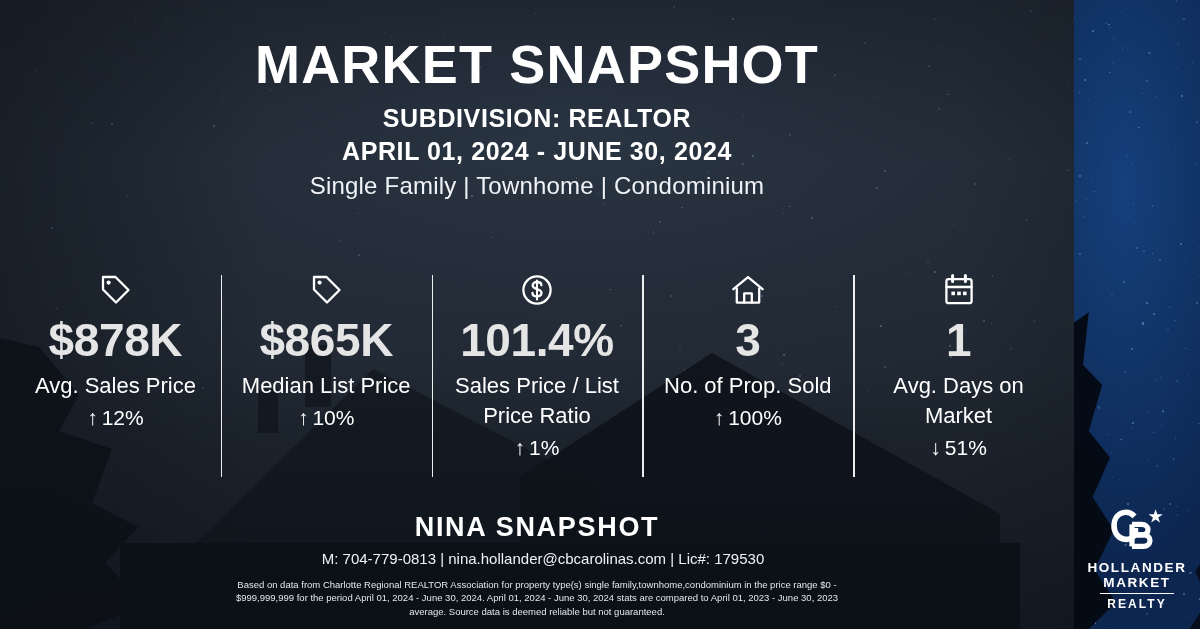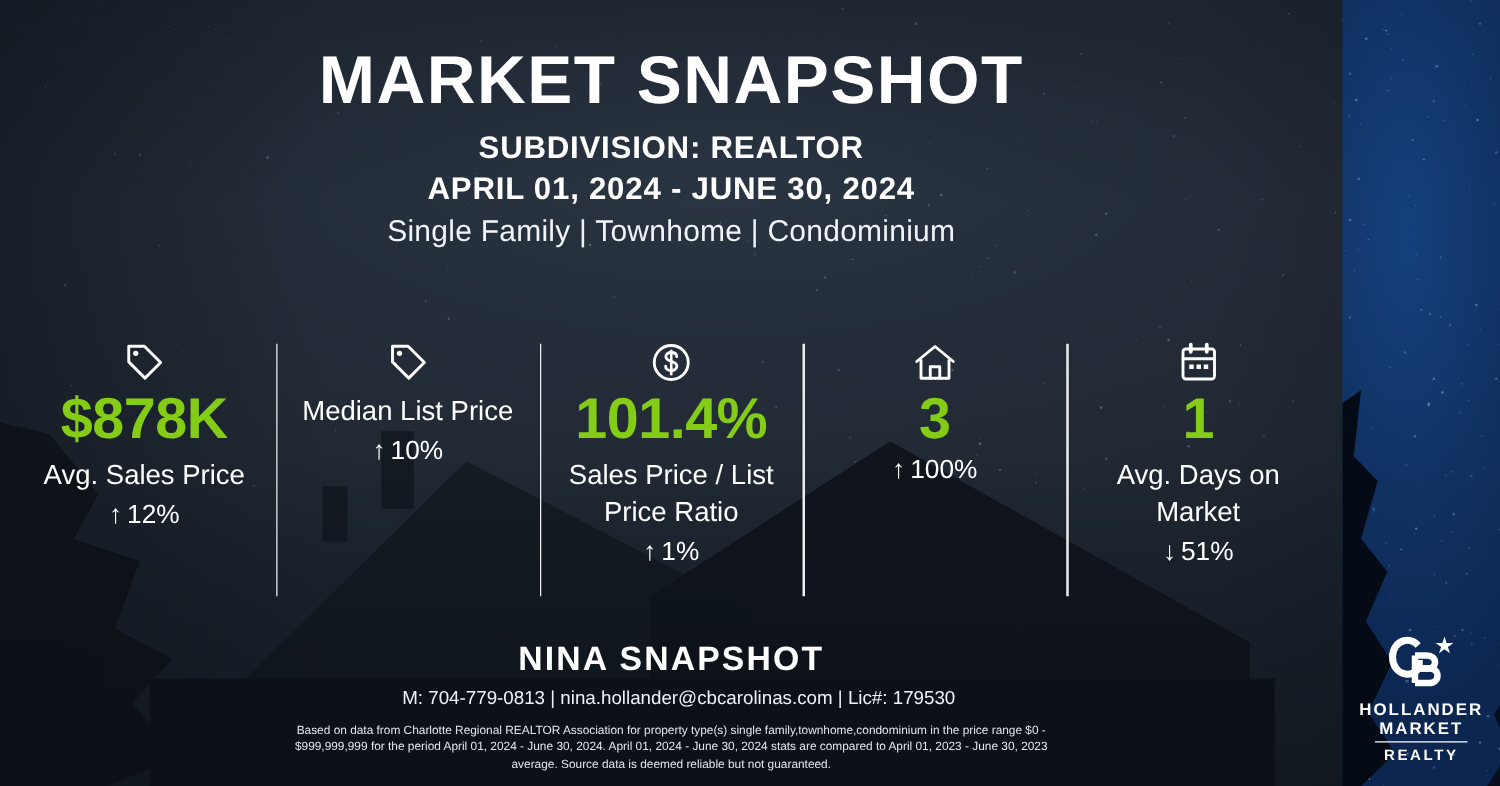--- a/index.html
+++ b/index.html
@@ -144,23 +144,23 @@
     display:flex; flex-direction:column; align-items:center;
     padding:0 6px;
   }
   .stat + .stat::before {
     content:""; position:absolute; left:0; top:3px;
     width:1.6px; height:202px; background:rgba(255,255,255,.92);
   }
   .stat-icon { height:36px; display:flex; align-items:center; justify-content:center; }
   .stat-icon svg { display:block; }
   .stat-value {
-    margin-top:2px;
+    margin-top:8px;
     font-size:46px; font-weight:700; letter-spacing:-.4px;
-    line-height:1.06; color:#84cc16; text-align:center;
+    line-height:1.06; color:#e5e5e5; text-align:center;
   }
   .stat-label {
     margin-top:6px;
     font-size:22px; font-weight:300; line-height:1.37;
     color:#fff; text-align:center;
   }
   .stat-change {
     margin-top:5px;
     font-size:21px; font-weight:300; color:#fff; text-align:center;
     white-space:nowrap;
@@ -377,20 +377,21 @@
       </div>
     </div>
 
     <div class="stat">
       <div class="stat-icon">
         <svg width="36" height="34" viewBox="0 0 36 34" fill="none" stroke="#ffffff" stroke-width="2.3" stroke-linejoin="round" stroke-linecap="round">
           <path d="M6 4 L18.5 4 L31.5 17 L19 29.5 L6 16.5 Z"></path>
           <circle cx="11.6" cy="9.6" r="2.1" fill="#ffffff" stroke="none"></circle>
         </svg>
       </div>
+      <div class="stat-value">$865K</div>
       <div class="stat-label">Median List Price</div>
       <div class="stat-change">
         <span class="arrow">↑</span><span>10%</span>
       </div>
     </div>
 
     <div class="stat">
       <div class="stat-icon">
         <svg width="34" height="34" viewBox="0 0 34 34" fill="none" stroke="#ffffff" stroke-width="2.3">
           <circle cx="17" cy="17" r="13.6"></circle>
@@ -407,20 +408,21 @@
 
     <div class="stat">
       <div class="stat-icon">
         <svg width="36" height="32" viewBox="0 0 36 32" fill="none" stroke="#ffffff" stroke-width="2.3" stroke-linejoin="round" stroke-linecap="round">
           <path d="M3.4 15.2 L18 3.2 L32.6 15.2"></path>
           <path d="M6.8 14.4 L6.8 28.6 L29.2 28.6 L29.2 14.4"></path>
           <path d="M14.2 28.6 L14.2 19.4 L21.8 19.4 L21.8 28.6"></path>
         </svg>
       </div>
       <div class="stat-value">3</div>
+      <div class="stat-label">No. of Prop. Sold</div>
       <div class="stat-change">
         <span class="arrow">↑</span><span>100%</span>
       </div>
     </div>
 
     <div class="stat">
       <div class="stat-icon">
         <svg width="32" height="34" viewBox="0 0 32 34" fill="none" stroke="#ffffff" stroke-width="2.3" stroke-linejoin="round" stroke-linecap="round">
           <rect x="3.4" y="6.2" width="25.2" height="24" rx="2.2"></rect>
           <path d="M3.4 14 L28.6 14"></path>

